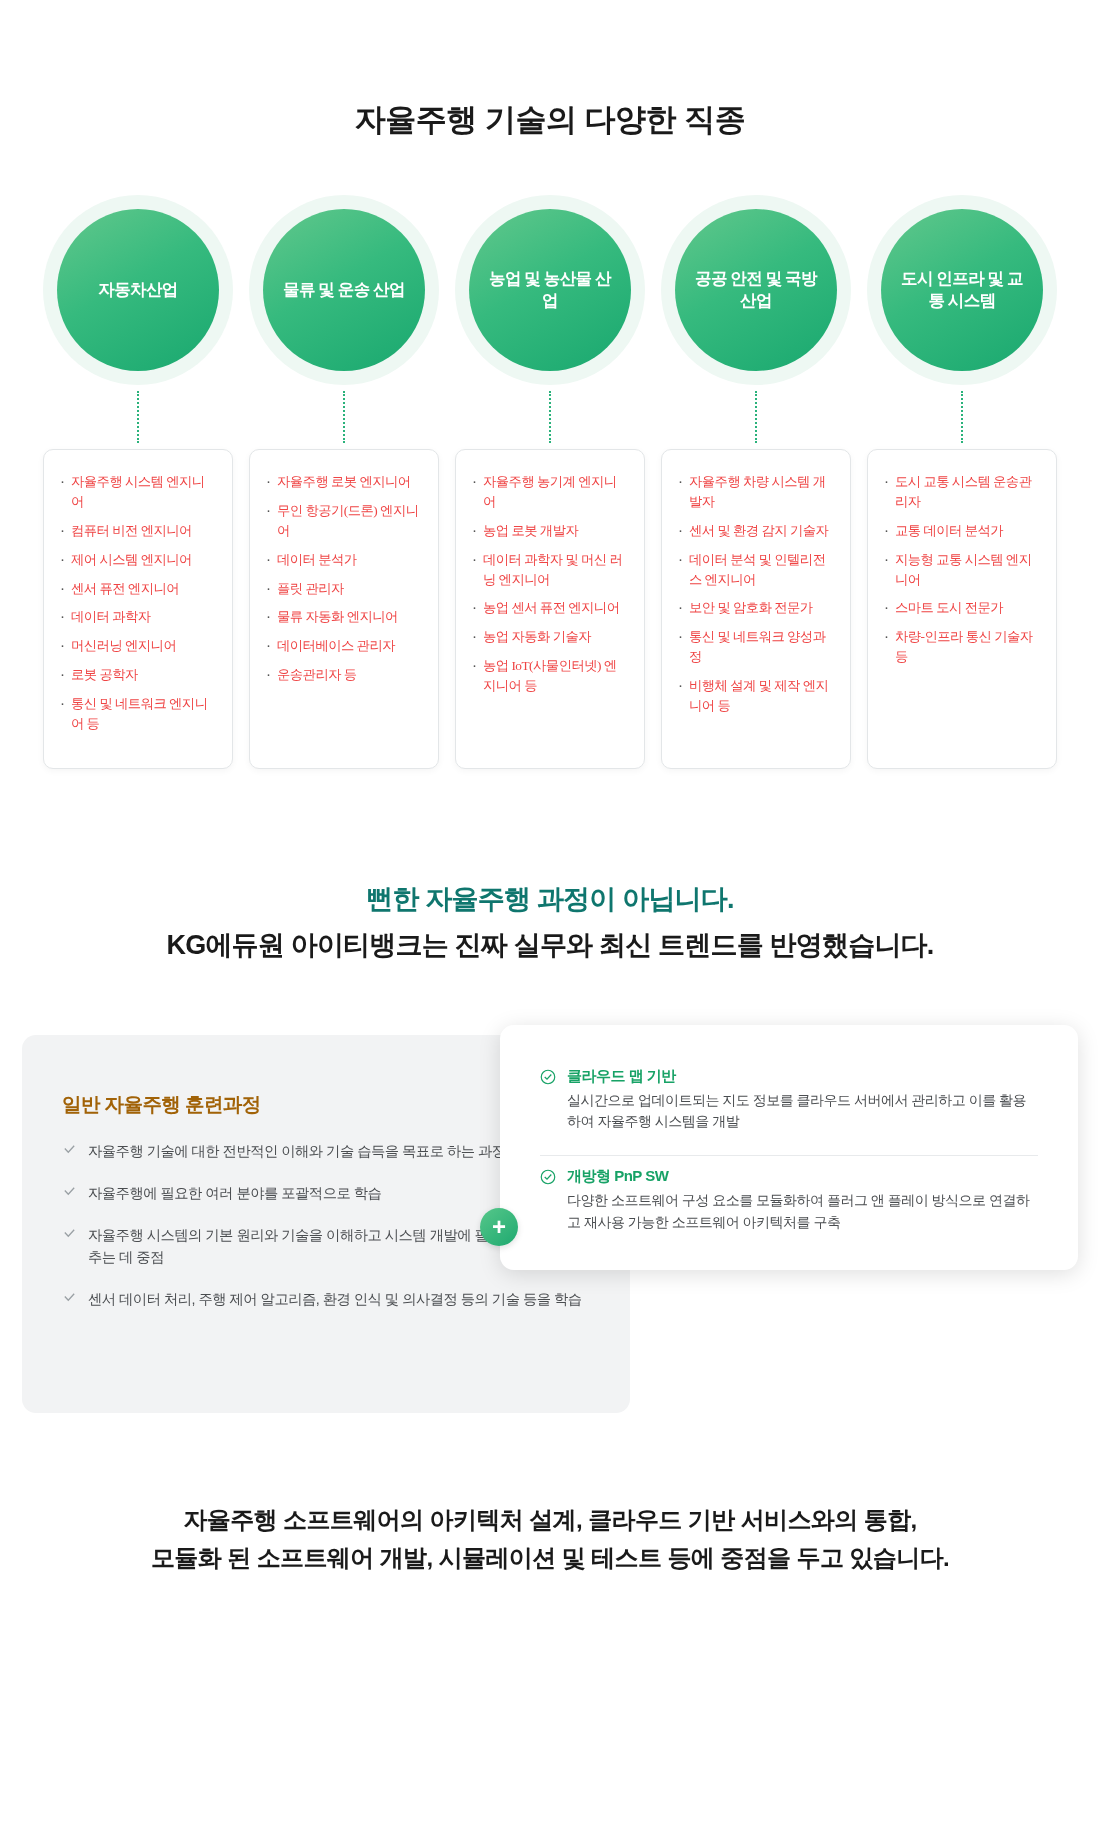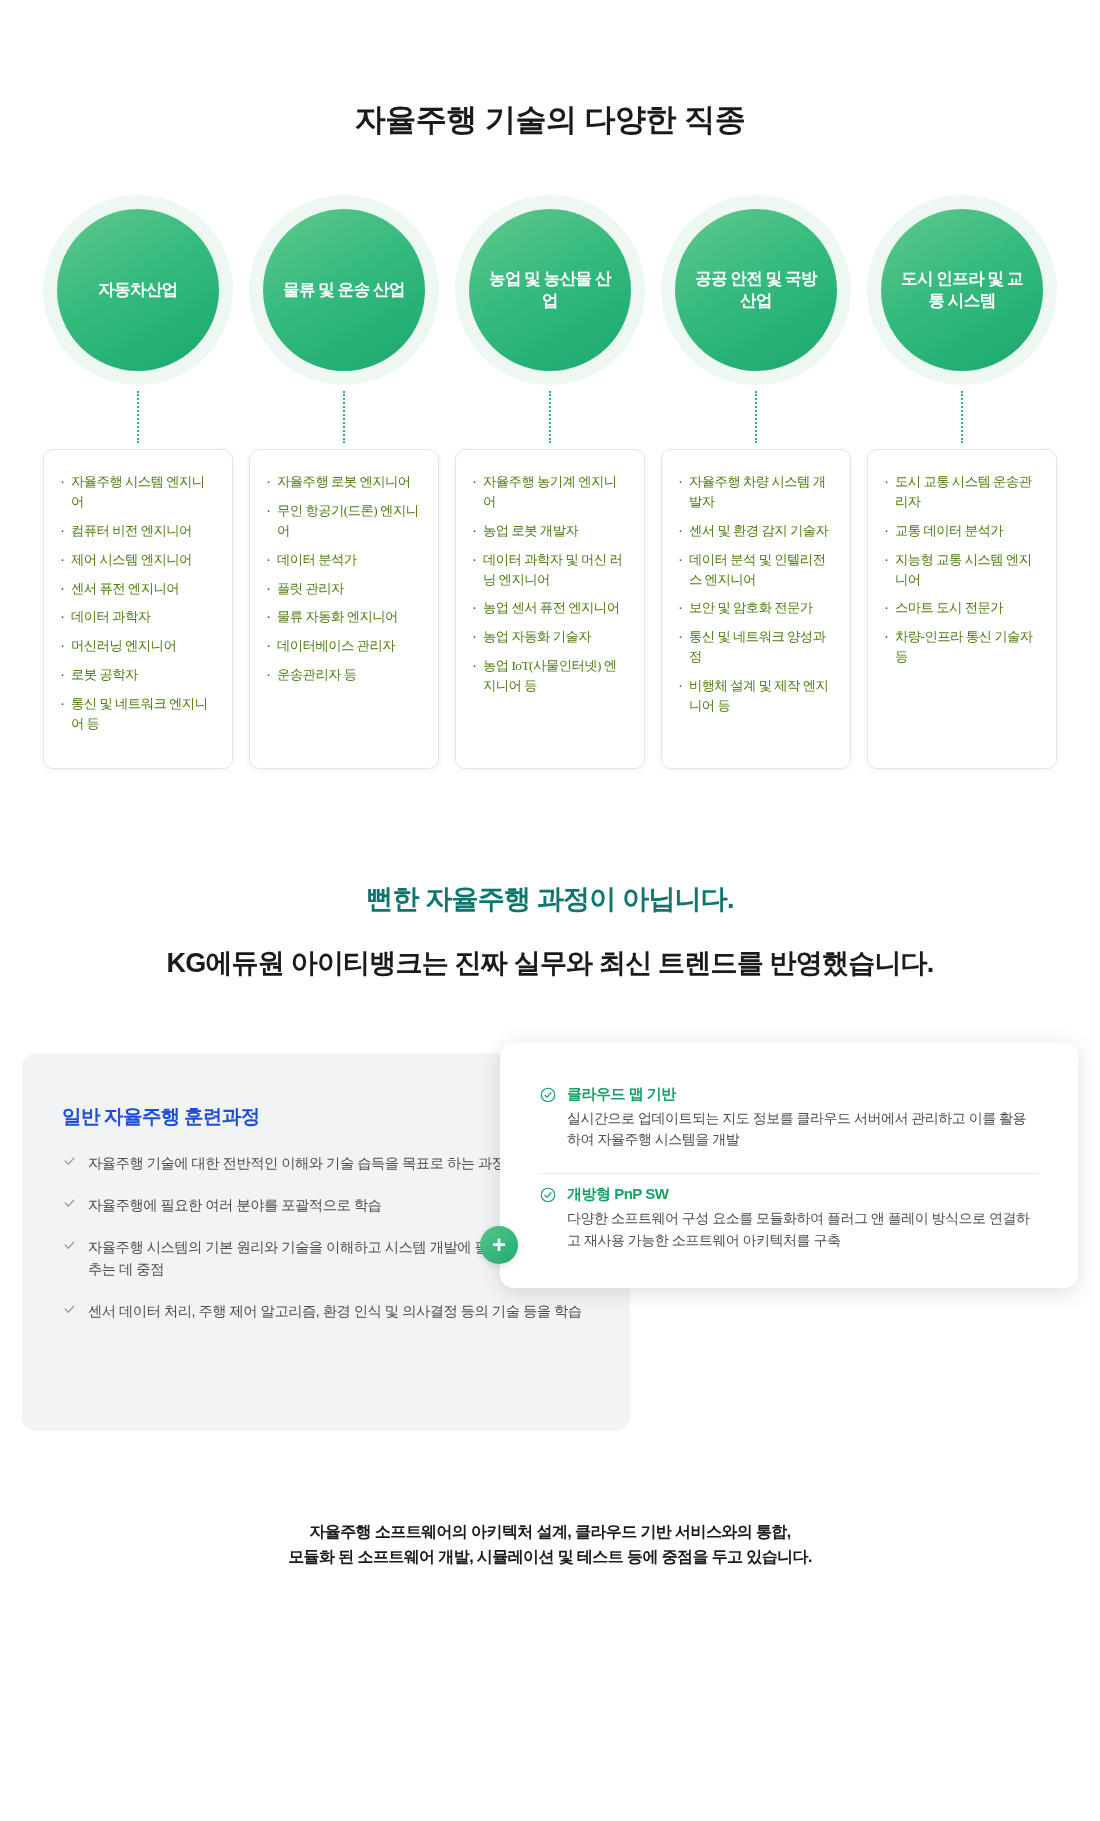--- a/index.html
+++ b/index.html
@@ -91,21 +91,21 @@
   .card ul {
     list-style: none;
     margin: 0;
     padding: 0;
   }
   .card li {
     position: relative;
     padding-left: 11px;
     font-size: 13.3px;
     line-height: 1.5;
-    color: #4d7c0f;
+    color: #ef4444;
     letter-spacing: -0.5px;
     margin-bottom: 9px;
   }
   .card li::before {
     content: "·";
     position: absolute;
     left: 0;
     top: -1px;
     font-size: 15px;
     color: #555;
@@ -120,46 +120,45 @@
     font-size: 27px;
     font-weight: bold;
     color: #0f766e;
     letter-spacing: -0.8px;
   }
   .headline-black {
     font-size: 27px;
     font-weight: bold;
     color: #1a1a1a;
     letter-spacing: -0.8px;
-    margin-top: 28px;
+    margin-top: 10px;
   }
 
   
   .compare {
     position: relative;
     margin-top: 62px;
     height: 400px;
   }
   .panel-left {
     position: absolute;
     left: 22px;
     top: 10px;
     width: 608px;
     height: 378px;
     background: #f2f3f4;
     border-radius: 14px;
     padding: 46px 40px 0 40px;
   }
   .panel-left h3 {
-    margin: 4px 0 22px 0;
+    margin: 10px 0 22px 0;
     font-size: 19.5px;
     font-weight: bold;
-    color: #1d4ed8;
+    color: #a16207;
     letter-spacing: -0.6px;
-    font-family: Liberation Serif, serif;
   }
   .chk-item {
     display: flex;
     align-items: flex-start;
     gap: 11px;
     margin-bottom: 20px;
   }
   .chk-ico {
     flex: 0 0 auto;
     margin-top: 2px;
@@ -237,21 +236,21 @@
     letter-spacing: -0.5px;
   }
 
   
   .footnote {
     text-align: center;
     margin-top: 76px;
     padding-bottom: 64px;
   }
   .footnote div {
-    font-size: 16px;
+    font-size: 24px;
     font-weight: bold;
     color: #1a1a1a;
     letter-spacing: -0.6px;
     line-height: 1.6;
   }
 </style>
 </head>
 <body>
 
 <div class="page">

